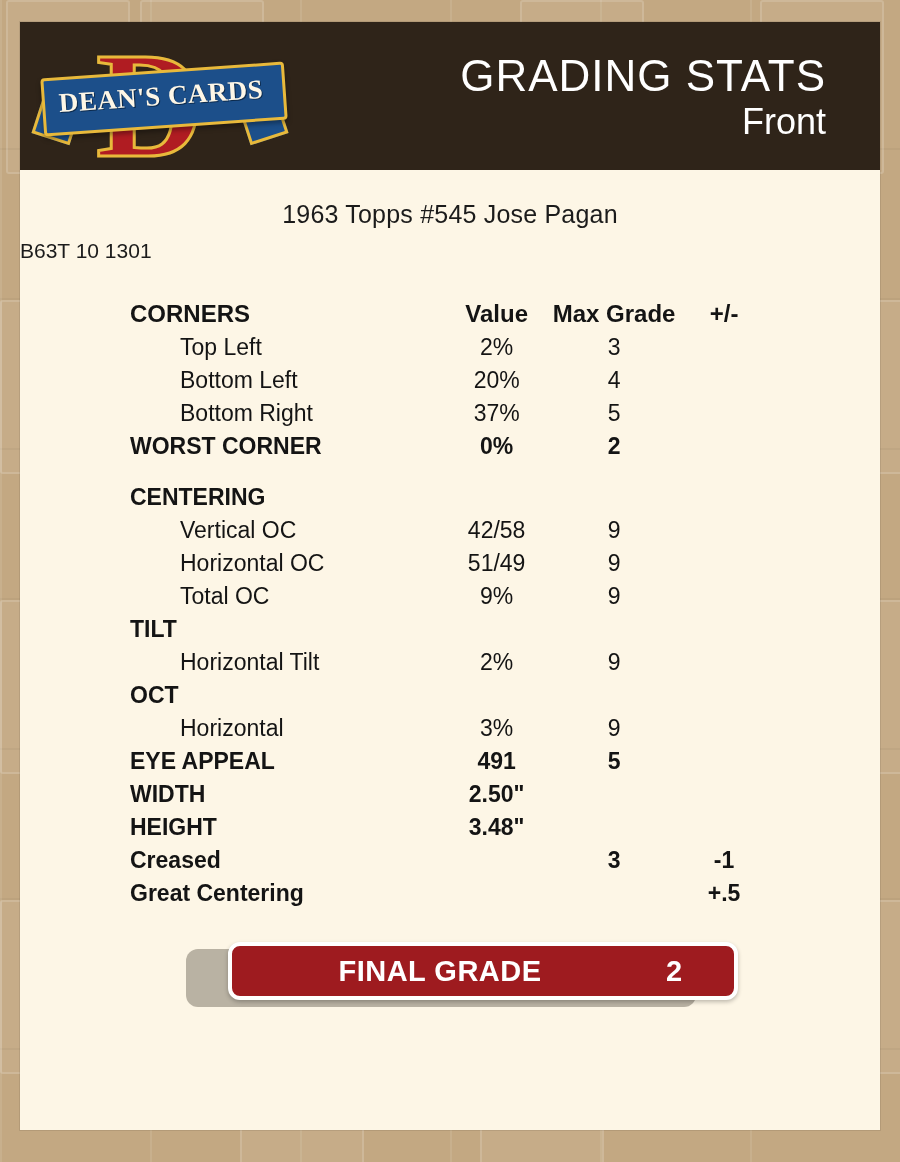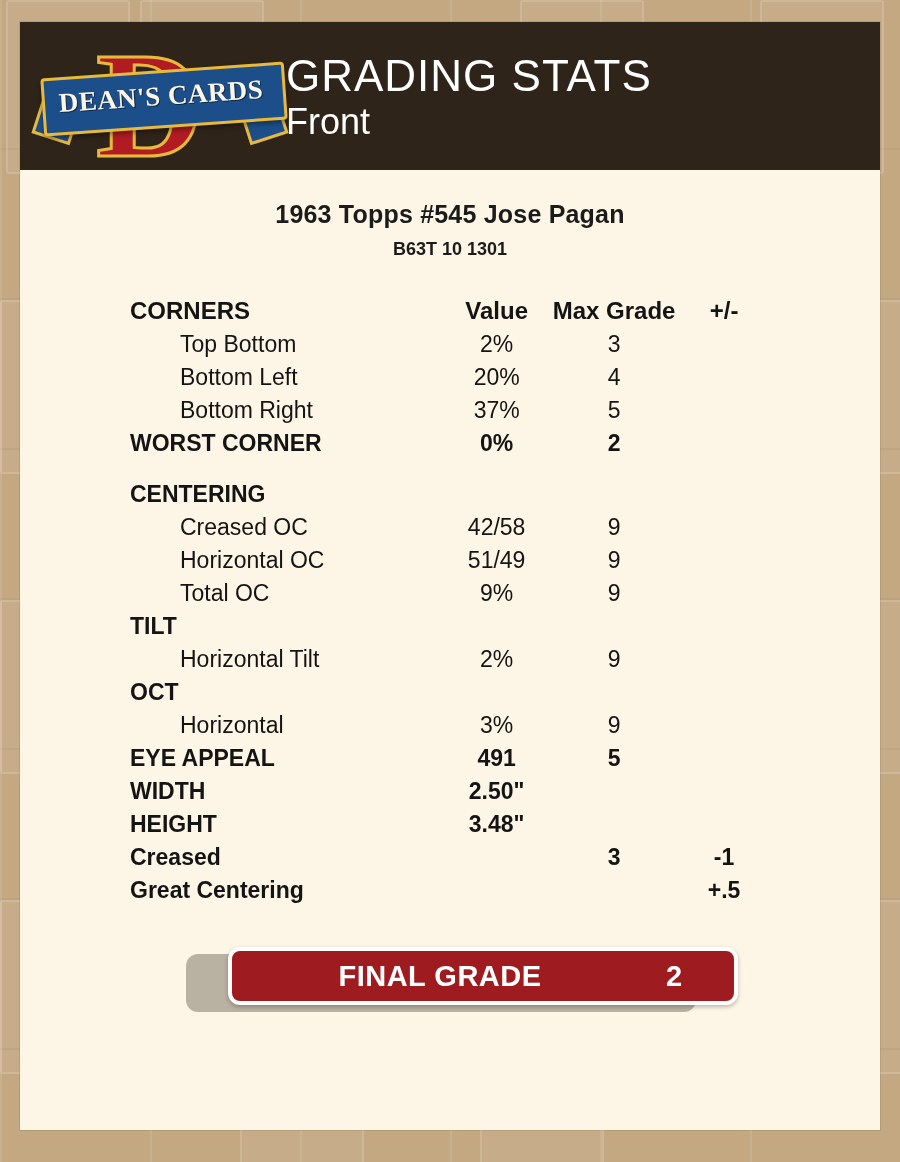--- a/index.html
+++ b/index.html
@@ -110,21 +110,21 @@
     height: 30px;
     background: #1c4f8a;
     border: 3px solid #e8b93b;
     transform: rotate(18deg);
   }
   .logo .tail-l { left: 2px; }
   .logo .tail-r { right: 2px; transform: rotate(-18deg); }
 
   .header-titles {
     flex: 1;
-    text-align: left;
+    text-align: right;
     color: #ffffff;
     padding-right: 40px;
   }
   .header-titles .t1 {
     font-size: 44px;
     letter-spacing: 1px;
     line-height: 52px;
   }
   .header-titles .t2 {
     font-size: 36px;
@@ -132,30 +132,28 @@
     font-weight: normal;
   }
 
   
   .content {
     padding: 30px 0 0 0;
   }
   .card-title {
     text-align: center;
     font-size: 25px;
-    font-weight: bold;
+    font-weight: normal;
     color: #1b1b1b;
     letter-spacing: .2px;
   }
   .card-sub {
-    text-align: center;
-    font-size: 18px;
+    font-size: 21px;
     color: #1b1b1b;
     margin-top: 10px;
-    font-weight: bold;
   }
 
   table.stats {
     margin: 34px auto 0 auto;
     border-collapse: collapse;
     width: 640px;
     color: #141414;
   }
   table.stats td {
     font-size: 23px;
@@ -170,21 +168,21 @@
 
   tr.head td { font-weight: bold; font-size: 24px; }
   tr.section td.c-label { font-weight: bold; padding-left: 0; }
   tr.bold td { font-weight: bold; }
   tr.indent td.c-label { padding-left: 50px; }
   tr.spacer td { height: 18px; padding: 0; }
   tr.head td.c-label { padding-left: 0; }
 
   
   .final-wrap {
-    margin: 40px auto 0 auto;
+    margin: 32px auto 0 auto;
     width: 492px;
     position: relative;
     padding-left: 48px;
   }
   .final-shadow {
     position: absolute;
     left: 6px;
     top: 7px;
     width: 510px;
     height: 58px;
@@ -263,21 +261,21 @@
 
     <table class="stats">
       <tbody>
         <tr class="head">
           <td class="c-label">CORNERS</td>
           <td class="c-value">Value</td>
           <td class="c-max">Max Grade</td>
           <td class="c-pm">+/-</td>
         </tr>
       <tr class="indent">
-            <td class="c-label">Top Bottom</td>
+            <td class="c-label">Top Left</td>
             <td class="c-value">2%</td>
             <td class="c-max">3</td>
             <td class="c-pm"></td>
           </tr>
           <tr class="indent">
             <td class="c-label">Bottom Left</td>
             <td class="c-value">20%</td>
             <td class="c-max">4</td>
             <td class="c-pm"></td>
           </tr>
@@ -299,21 +297,21 @@
             <td class="c-max"></td>
             <td class="c-pm"></td>
           </tr>
           <tr class="section">
             <td class="c-label">CENTERING</td>
             <td class="c-value"></td>
             <td class="c-max"></td>
             <td class="c-pm"></td>
           </tr>
           <tr class="indent">
-            <td class="c-label">Creased OC</td>
+            <td class="c-label">Vertical OC</td>
             <td class="c-value">42/58</td>
             <td class="c-max">9</td>
             <td class="c-pm"></td>
           </tr>
           <tr class="indent">
             <td class="c-label">Horizontal OC</td>
             <td class="c-value">51/49</td>
             <td class="c-max">9</td>
             <td class="c-pm"></td>
           </tr>

